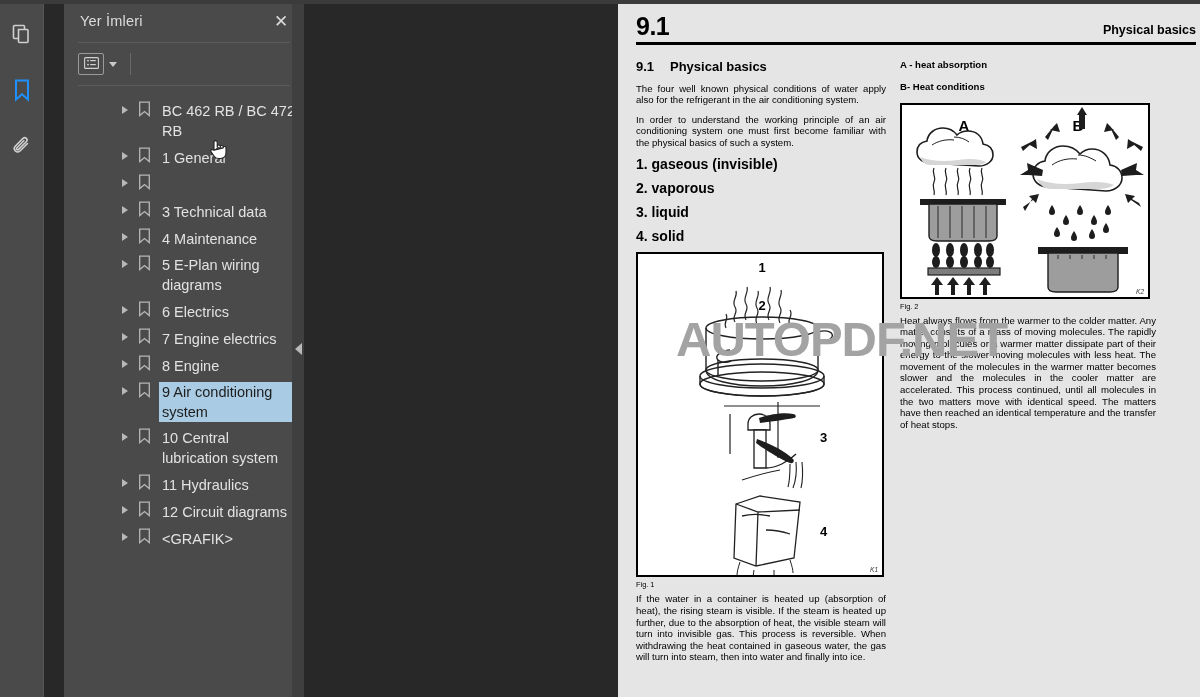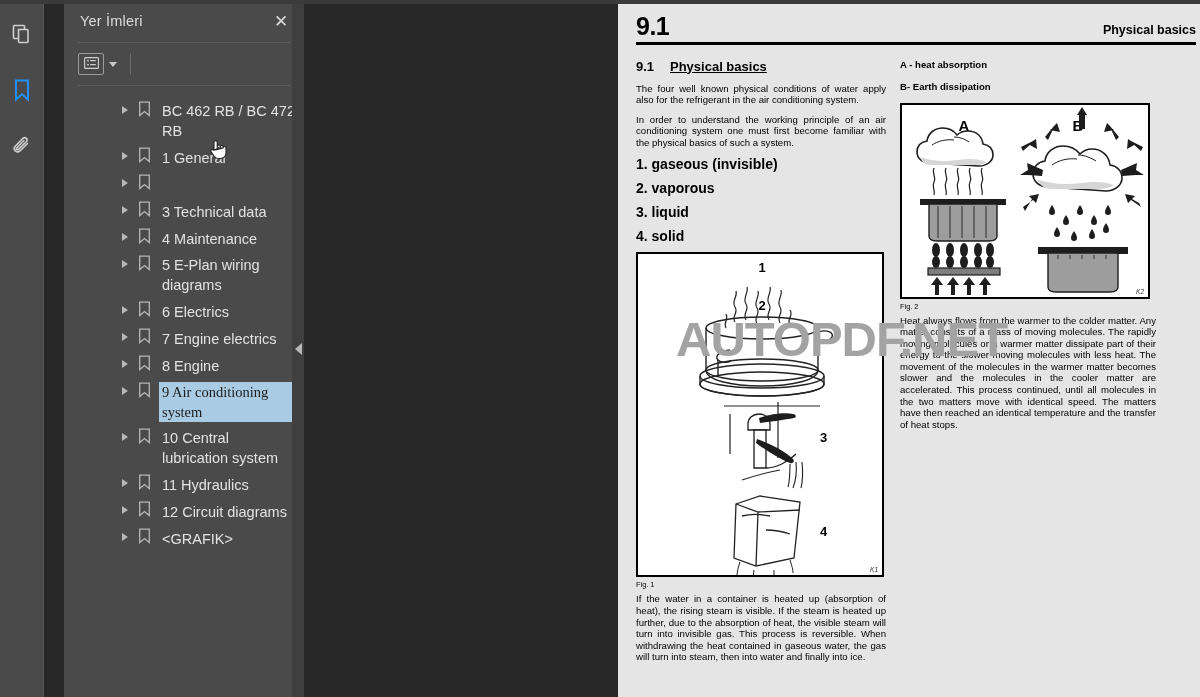--- a/index.html
+++ b/index.html
@@ -79,21 +79,21 @@
     border-left: 6px solid #b8b8b8; display: block;
   }
   .bm-ico { position: absolute; left: 74px; top: 3px; width: 14px; height: 17px; }
   .tree-label {
     color: #e2e2e2; font-size: 14.5px; line-height: 20px; padding-left: 44px;
     max-width: 182px; word-wrap: break-word;
   }
   .tree-row.hovered .tree-label { text-decoration: underline; }
   .tree-row.selected .tree-label {
     background: #a9cbe3; color: #1d1d1d; outline: 1px dotted #4a4a4a;
-    display: inline-block; padding-left: 3px; padding-right: 3px; margin-left: 41px; font-family: Liberation Serif, serif;
+    display: inline-block; padding-left: 3px; padding-right: 3px; margin-left: 41px;
   }
 
   
   .cursor-hand { position: absolute; left: 145px; top: 137px; z-index: 20; pointer-events: none; }
 
   
   .collapse-handle {
     position: absolute; right: 0; top: 0; width: 12px; height: 697px;
     background: #3f3f3f; display: flex; align-items: center; justify-content: center;
     cursor: pointer; z-index: 13;
@@ -114,21 +114,21 @@
 
   .pg-head { display: flex; align-items: flex-end; justify-content: space-between; }
   .pg-head-num { font-size: 25px; font-weight: bold; color: #000; line-height: 1; letter-spacing: -.5px; }
   .pg-head-ttl { font-size: 12.5px; font-weight: bold; color: #000; padding-bottom: 2px; }
   .pg-rule { height: 2.5px; background: #000; margin-top: 3px; }
 
   .cols { display: flex; gap: 14px; margin-top: 14px; }
   .col-l { width: 250px; }
   .col-r { width: 256px; }
 
-  .sec-h { font-size: 13px; font-weight: bold; color: #000; margin-bottom: 9px; text-decoration: underline; }
+  .sec-h { font-size: 13px; font-weight: bold; color: #000; margin-bottom: 9px; }
   .sec-h span.n { display: inline-block; width: 34px; }
   .body-p {
     font-size: 9.6px; line-height: 11.6px; color: #000; text-align: justify; margin-bottom: 8px;
   }
   .li { font-size: 14px; font-weight: bold; color: #000; margin-bottom: 8px; }
   .lbl-b { font-size: 9.6px; font-weight: bold; color: #000; margin-bottom: 11px; }
   .fig-cap { font-size: 7.4px; color: #000; margin: 3px 0 4px 0; }
 
   .figbox { border: 2px solid #000; background: #fff; position: relative; }
   .fig1 { width: 248px; height: 325px; }
@@ -427,21 +427,21 @@
               </svg>
               <div class="kmark">K1</div>
             </div>
             <div class="fig-cap">Fig. 1</div>
 
             <div class="body-p">If the water in a container is heated up (absorption of heat), the rising steam is visible. If the steam is heated up further, due to the absorption of heat, the visible steam will turn into invisible gas. This process is reversible. When withdrawing the heat contained in gaseous water, the gas will turn into steam, then into water and finally into ice.</div>
           </div>
 
           <div class="col-r">
             <div class="lbl-b">A - heat absorption</div>
-            <div class="lbl-b">B- Earth dissipation</div>
+            <div class="lbl-b">B- Heat conditions</div>
 
             <div class="figbox fig2">
               <svg width="246" height="192" viewBox="0 0 246 192">
                 <rect width="246" height="192" fill="#fff"></rect>
                 <text x="62" y="26" font-family="Liberation Sans, sans-serif" font-size="15" font-weight="bold" text-anchor="middle" fill="#000">A</text>
                 <text x="176" y="26" font-family="Liberation Sans, sans-serif" font-size="15" font-weight="bold" text-anchor="middle" fill="#000">B</text>
 
                 <path d="M28 58c-8 0-13-5-13-11 0-6 4-10 10-11 1-8 8-13 16-13 6 0 11 3 14 7 3-3 7-4 11-4 8 0 14 5 15 13 6 1 10 5 10 11 0 6-6 11-14 11z" fill="#fff" stroke="#1d1d1d" stroke-width="1.6"></path>
                 <path d="M30 40c6-4 14-6 22-5M52 32c6 0 11 2 15 5" fill="none" stroke="#1d1d1d" stroke-width="1"></path>
                 <path d="M18 52c10 4 24 5 38 3 12-2 22-1 28 2 -3 3-8 3-14 3H28c-5 0-8-3-10-8z" fill="#d6d6d6" stroke="none"></path>

